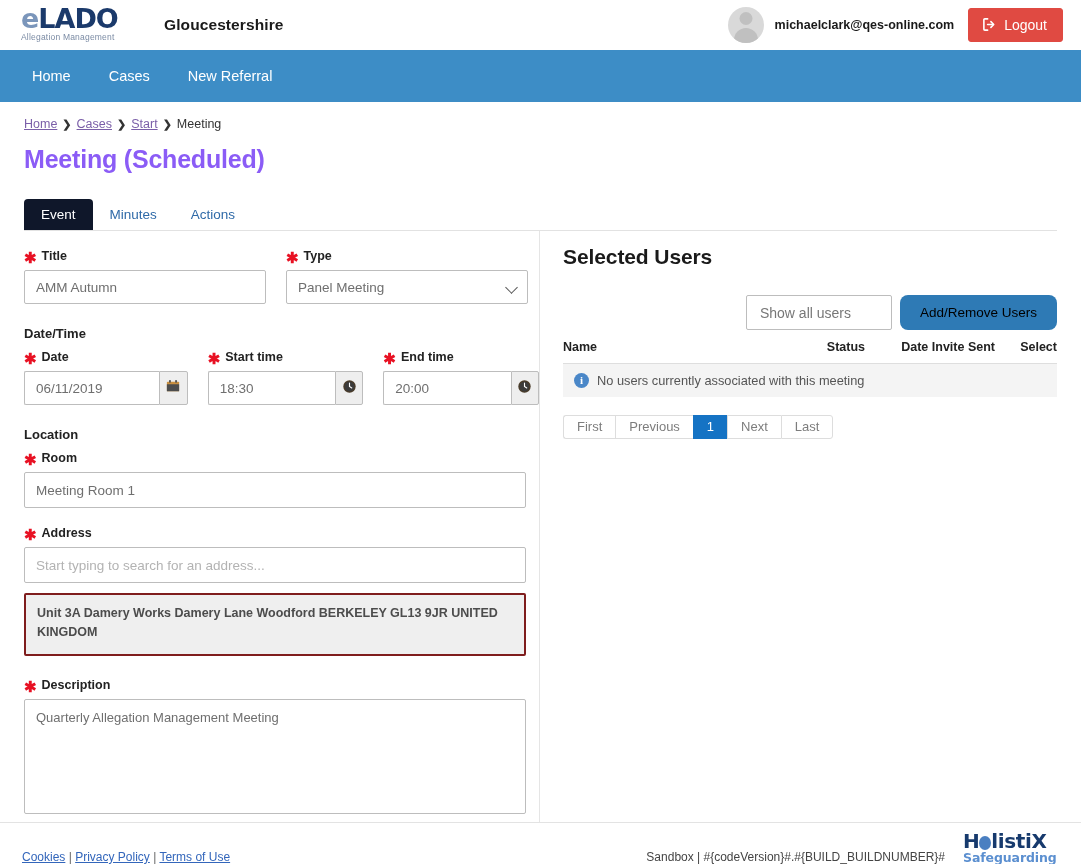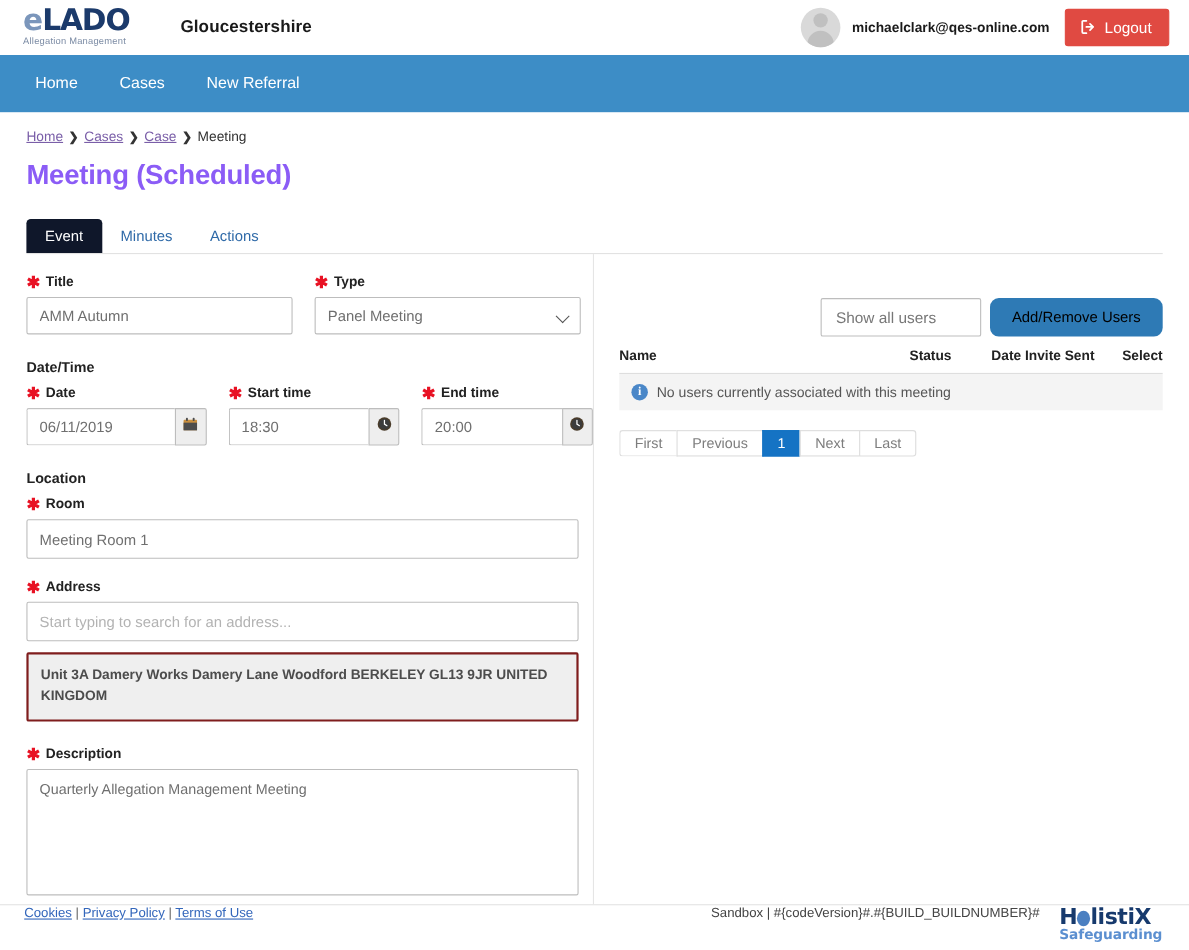--- a/index.html
+++ b/index.html
@@ -383,21 +383,21 @@
   }
 
   
   .footer {
     position: absolute;
     left: 0; right: 0; bottom: 0;
     height: 42px;
     border-top: 1px solid #e3e3e3;
     background: #fff;
     display: flex;
-    align-items: flex-start;
+    align-items: flex-end;
     padding: 0 22px;
   }
   .footer-links { font-size: 12px; color: #3366bb; }
   .footer-links a {
     color: #3366bb;
     text-decoration: underline;
     cursor: pointer;
   }
   .footer-links .bar { color: #666; text-decoration: none; }
   .footer-mid {
@@ -469,21 +469,21 @@
   <div class="nav-item">New Referral</div>
 </div>
 
 <div class="container">
 
   <div class="breadcrumb">
     <a>Home</a>
     <span class="sep">❯</span>
     <a>Cases</a>
     <span class="sep">❯</span>
-    <a>Case</a>
+    <a>Start</a>
     <span class="sep">❯</span>
     <span class="current">Meeting</span>
   </div>
 
   <h1 class="page-title">Meeting (Scheduled)</h1>
 
   <div class="tabs">
     <div class="tab active">Event</div>
     <div class="tab">Minutes</div>
     <div class="tab">Actions</div>
@@ -598,20 +598,21 @@
         <div class="lbl">
           <span class="req">✱</span>
           <span>Description</span>
         </div>
         <textarea class="txtarea" style="">Quarterly Allegation Management Meeting</textarea>
       </div>
 
     </div>
 
     <div class="col-right">
+      <h2 class="panel-title">Selected Users</h2>
 
       <div class="users-toolbar">
         <div class="users-select">
           <input class="inp" readonly="" value="Show all users" style="">
           <span class="chev"></span>
         </div>
         <button class="addremove-btn">Add/Remove Users</button>
       </div>
 
       <div class="users-table">

